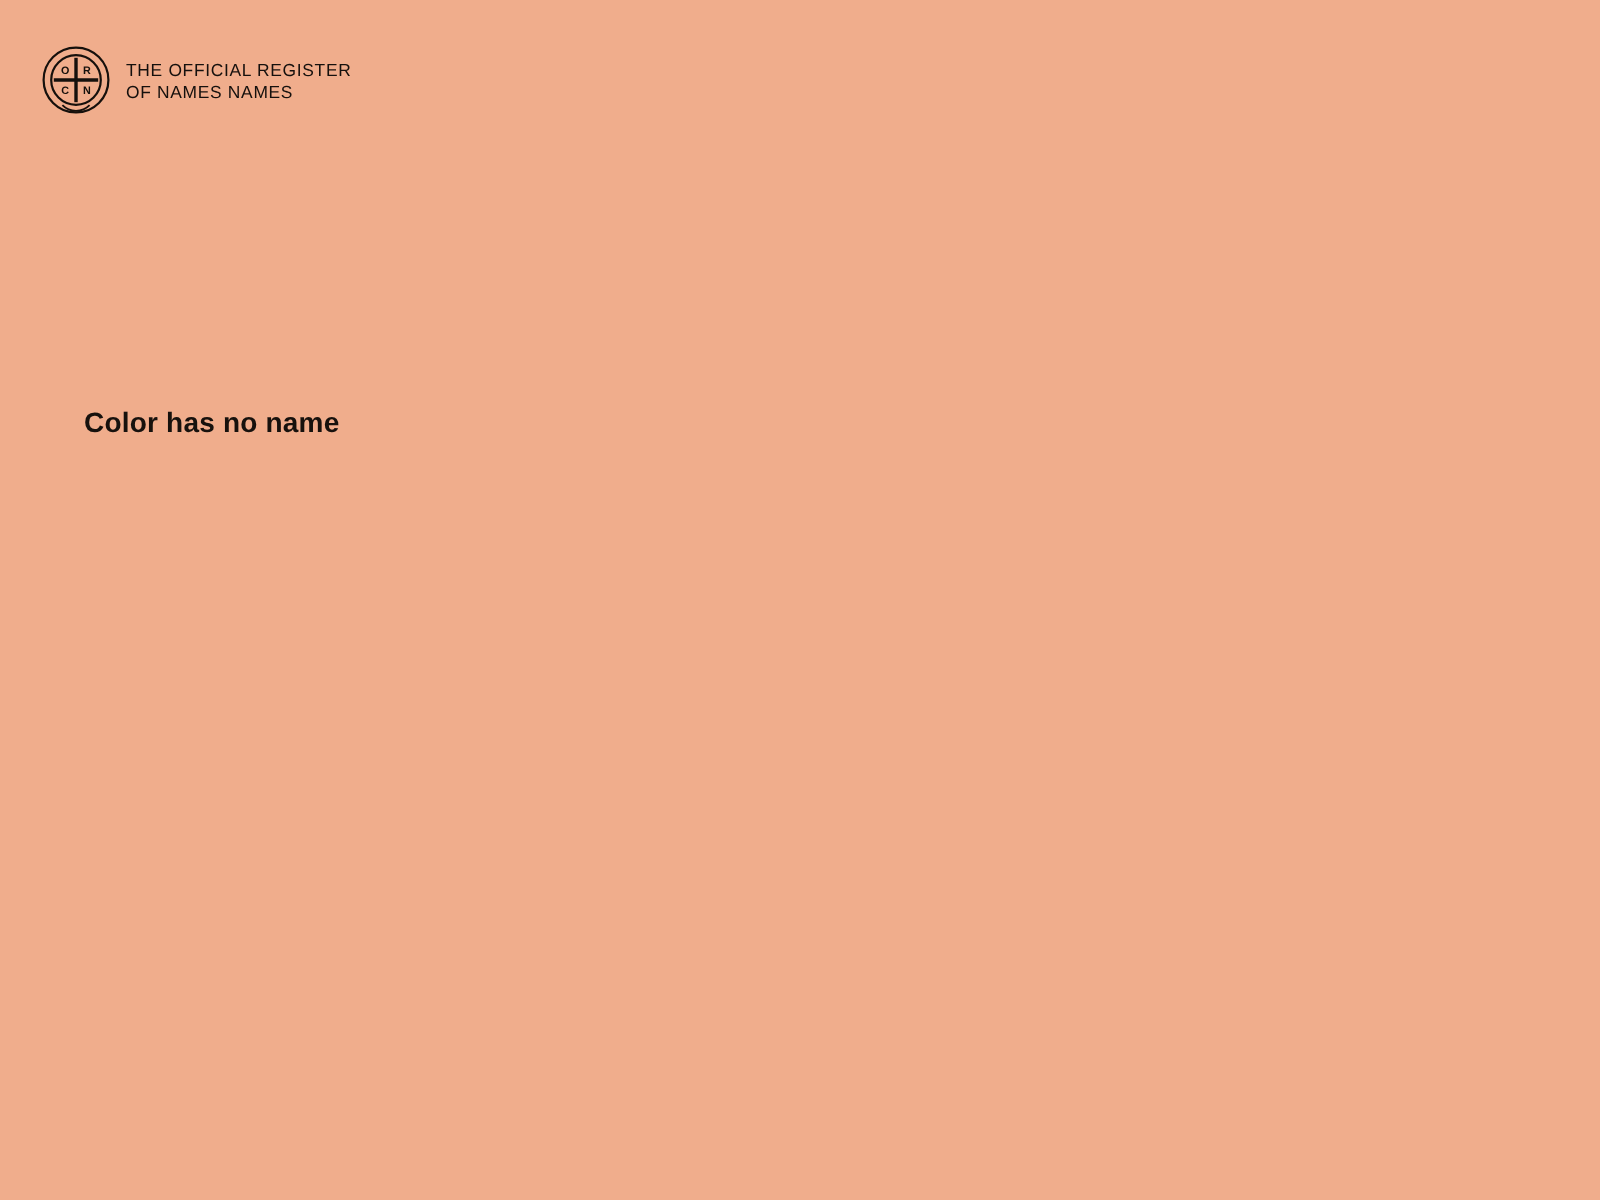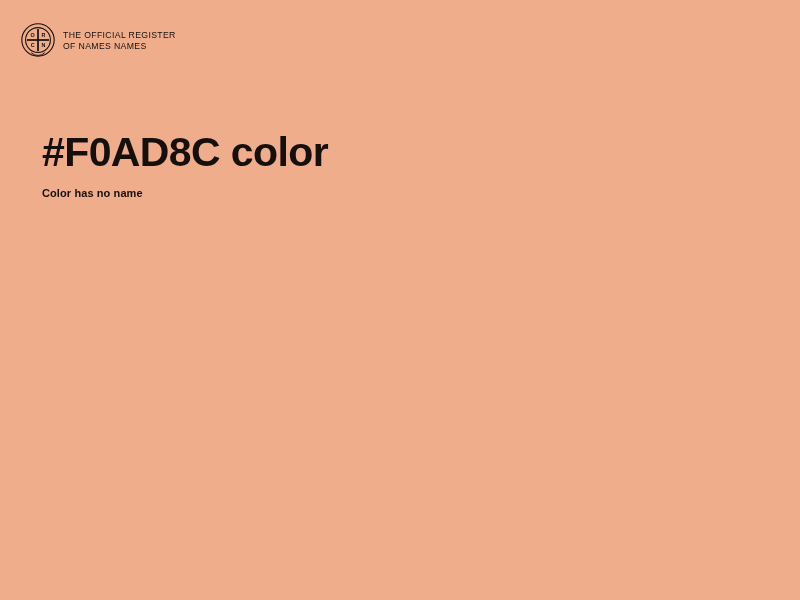--- a/index.html
+++ b/index.html
@@ -59,23 +59,23 @@
     font-size: 41px;
     line-height: 48px;
     font-weight: 700;
     letter-spacing: -0.6px;
     color: #16100c;
     white-space: nowrap;
   }
   .subline {
     position: absolute;
     left: 42px;
-    top: 186px;
+    top: 204px;
     margin: 0;
-    font-size: 11px;
+    font-size: 14px;
     line-height: 14px;
     font-weight: 700;
     letter-spacing: 0.1px;
     color: #17110d;
     white-space: nowrap;
   }
 
   .swatch-field {
     position: absolute;
     left: 0;
@@ -112,16 +112,15 @@
         </g>
         <path d="M11.2 30.6 A 9.5 9.5 0 0 0 24.8 30.6" fill="none" stroke="#16100c" stroke-width="0.9"></path>
       </svg>
     </span>
     <span class="brand-text">
       <span class="brand-line">THE OFFICIAL REGISTER</span>
       <span class="brand-line">OF NAMES NAMES</span>
     </span>
   </div>
 
-  <h1 class="headline">#F0AD8C color</h1>
   <p class="subline">Color has no name</p>
 
 </div>
 
 </body></html>

